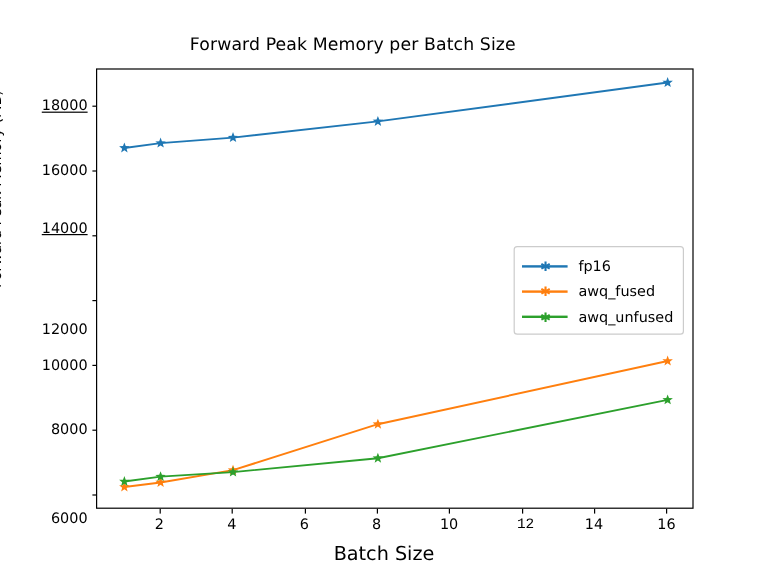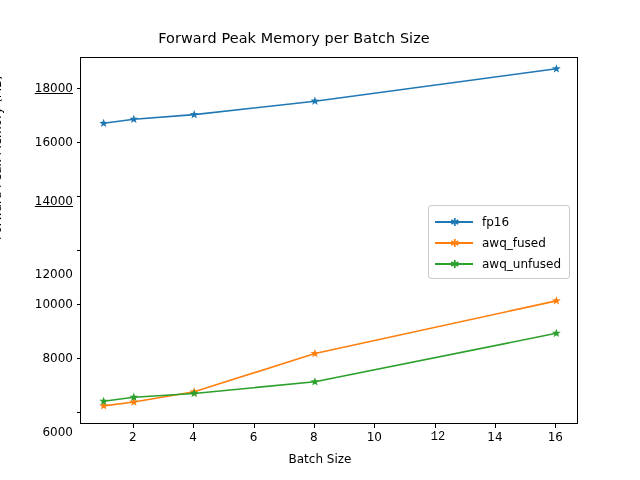--- a/index.html
+++ b/index.html
@@ -89,21 +89,21 @@
     font-size: 12px;
     white-space: nowrap;
     color: #000000;
   }
   #xlabel {
     position: absolute;
     left: 0;
     top: 452px;
     width: 640px;
     text-align: center;
-    font-size: 12px;
+    font-size: 16px;
     color: #000000;
   }
   #legend {
     position: absolute;
     left: 428px;
     top: 205px;
     width: 142px;
     height: 74px;
     border: 0.8px solid #cccccc;
     border-radius: 3px;
@@ -179,21 +179,21 @@
 
   <div class="axis-tick-container" id="ticks">
       <div class="ytick-label" style="left: 13px; top: 426px; text-align: right;">6000</div>
       <div class="ytick-mark" style="left: 76.5px; top: 411.857px;"></div>
       <div class="ytick-label" style="left: 13px; top: 351.886px;">8000</div>
       <div class="ytick-mark" style="left: 76.5px; top: 357.886px;"></div>
       <div class="ytick-label" style="left: 13px; top: 297.915px;">10000</div>
       <div class="ytick-mark" style="left: 76.5px; top: 303.915px;"></div>
       <div class="ytick-label" style="left: 13px; top: 243.945px; margin-top: 24px;">12000</div>
       <div class="ytick-mark" style="left: 76.5px; top: 249.945px;"></div>
-      <div class="ytick-label" style="left: 13px; top: 195px; text-decoration: underline;">14000</div>
+      <div class="ytick-label" style="left: 13px; top: 184px; text-decoration: underline;">14000</div>
       <div class="ytick-mark" style="left: 76.5px; top: 195.974px;"></div>
       <div class="ytick-label" style="left: 13px; top: 136.004px;">16000</div>
       <div class="ytick-mark" style="left: 76.5px; top: 142.004px;"></div>
       <div class="ytick-label" style="left: 13px; top: 82.0331px; text-decoration: underline;">18000</div>
       <div class="ytick-mark" style="left: 76.5px; top: 88.0331px;"></div>
       <div class="xtick-label" style="left: 132.818px; top: 431px;">2</div>
       <div class="xtick-mark" style="left: 132.818px; top: 424px;"></div>
       <div class="xtick-label" style="left: 193.182px; top: 431px;">4</div>
       <div class="xtick-mark" style="left: 193.182px; top: 424px;"></div>
       <div class="xtick-label" style="left: 253.545px; top: 431px;">6</div>

